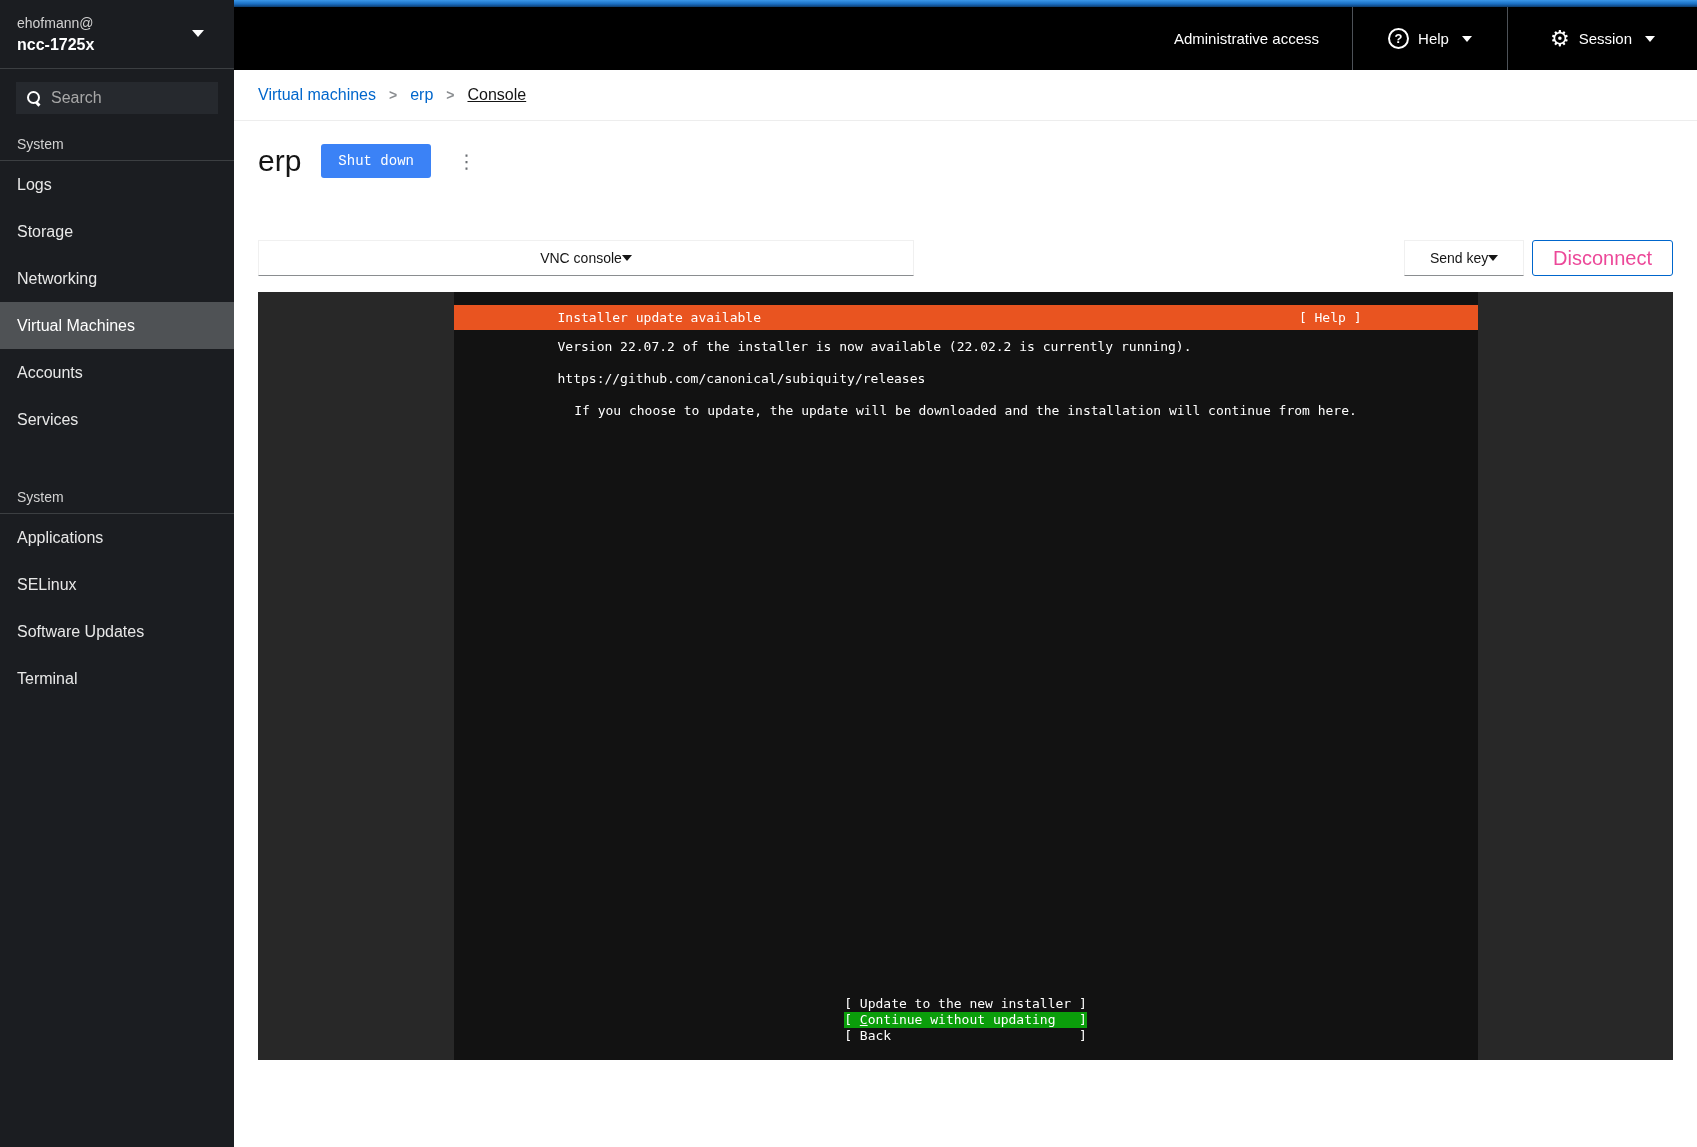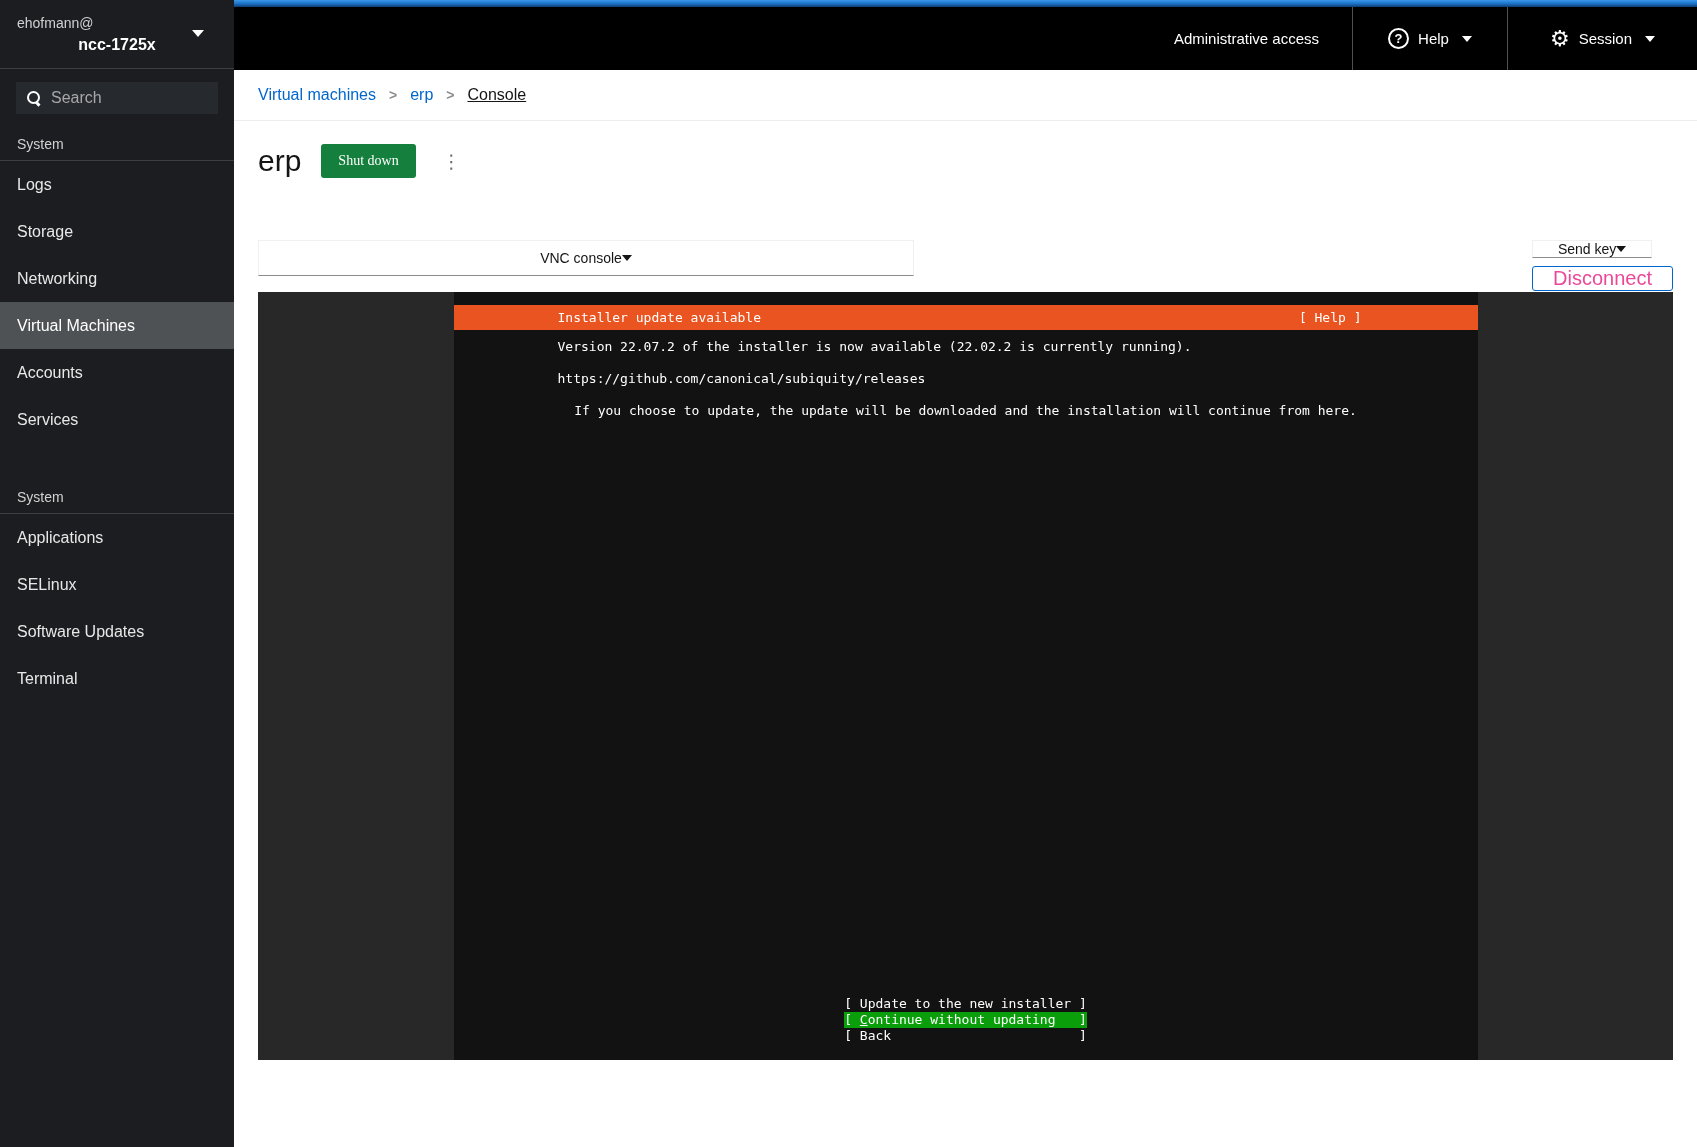--- a/index.html
+++ b/index.html
@@ -6,21 +6,21 @@
   html,body { width:1697px; height:1147px; }
   body {
     font-family: "Liberation Sans", sans-serif;
     background:#ffffff; color:#151515; position:relative; overflow:hidden;
   }
 
   
   .sidebar { position:absolute; left:0; top:0; width:234px; height:1147px; background:#1b1d21; z-index:5; }
   .user-block { position:relative; padding:13px 17px 12px 17px; height:69px; border-bottom:1px solid #3c3f42; cursor:pointer; }
   .user-name { font-size:14px; color:#d2d2d2; line-height:20px; }
-  .user-host { font-size:16px; color:#ffffff; font-weight:bold; line-height:24px;text-align:center; }
+  .user-host { font-size:16px; color:#ffffff; font-weight:bold; line-height:24px; }
   .user-caret { position:absolute; right:30px; top:30px; width:0; height:0;
     border-left:6px solid transparent; border-right:6px solid transparent; border-top:7px solid #ffffff; }
   .search-box { margin:13px 16px 0 16px; height:32px; background:#26292e; display:flex; align-items:center; padding:0 10px; }
   .mag { position:relative; width:16px; height:16px; margin-right:9px; flex:none; }
   .mag::before { content:""; position:absolute; left:1px; top:1px; width:9px; height:9px; border:2px solid #ffffff; border-radius:50%; }
   .mag::after { content:""; position:absolute; left:11px; top:11px; width:5px; height:2.5px; background:#ffffff; transform:rotate(45deg); transform-origin:0 0; }
   .search-box input { background:transparent; border:none; outline:none; color:#f0f0f0; font-size:16px; width:100%;
     font-family:"Liberation Sans",sans-serif; }
   .search-box input::placeholder { color:#a8a8a8; }
   .nav-section-title { margin-top:22px; padding:0 17px 8px 17px; font-size:14px; color:#d2d2d2; }
@@ -48,30 +48,30 @@
   .breadcrumb-bar { position:absolute; left:234px; top:70px; right:0; height:51px; background:#ffffff;
     border-bottom:1px solid #ededed; display:flex; align-items:center; padding-left:24px; gap:13px; }
   .crumb-link { color:#0066cc; font-size:16px; text-decoration:none; cursor:pointer; }
   .crumb-current { color:#151515; font-size:16px;text-decoration:underline; }
   .crumb-sep { color:#8a8d90; font-size:14px; font-weight:bold; }
 
   
   .main { position:absolute; left:234px; top:121px; right:0; bottom:0; background:#ffffff; }
   .page-header { position:absolute; left:24px; top:23px; display:flex; align-items:center; gap:20px; }
   .page-title { font-size:30px; color:#151515; font-weight:normal; }
-  .btn-primary { background:#15803d; color:#ffffff; border:none; border-radius:3px; height:34px; padding:0 17px;
-    font-size:14px; font-family:Liberation Serif, serif; cursor:pointer; }
+  .btn-primary { background:#3b82f6; color:#ffffff; border:none; border-radius:3px; height:34px; padding:0 17px;
+    font-size:14px; font-family:Liberation Mono, monospace; cursor:pointer; }
   .kebab { color:#6a6e73; font-size:19px; letter-spacing:0; cursor:pointer; line-height:19px; padding:4px 6px; }
 
   .toolbar { position:absolute; left:24px; right:24px; top:119px; height:36px; display:flex; justify-content:space-between; }
   .pf-select { background:#ffffff; border:1px solid #f0f0f0; border-bottom:1px solid #8a8d90; height:36px;
     display:flex; align-items:center; justify-content:center; padding:0 14px; font-size:14px; color:#151515; cursor:pointer; }
   .console-type { width:656px; }
   .sel-caret { width:0; height:0; border-left:5px solid transparent; border-right:5px solid transparent; border-top:6px solid #151515; }
-  .toolbar-right { display:flex; gap:8px;flex-direction:column; }
+  .toolbar-right { display:flex; gap:8px; }
   .sendkey { width:120px; }
   .btn-secondary { background:#ffffff; border:1px solid #0066cc; border-radius:3px; color:#ec4899; height:36px; padding:0 20px;
     font-size:20px; font-family:"Liberation Sans",sans-serif; cursor:pointer; }
 
   
   .console-card { position:absolute; left:24px; right:24px; top:171px; height:768px; background:#282828;
     display:flex; justify-content:center; }
   .vnc-screen { position:relative; width:1024px; height:768px; background:#121212;
     font-family:"DejaVu Sans Mono", monospace; font-size:13px; color:#ffffff; }
   .tui-header { position:absolute; left:0; right:0; top:13px; height:25px; line-height:25px; background:#e95420; }

